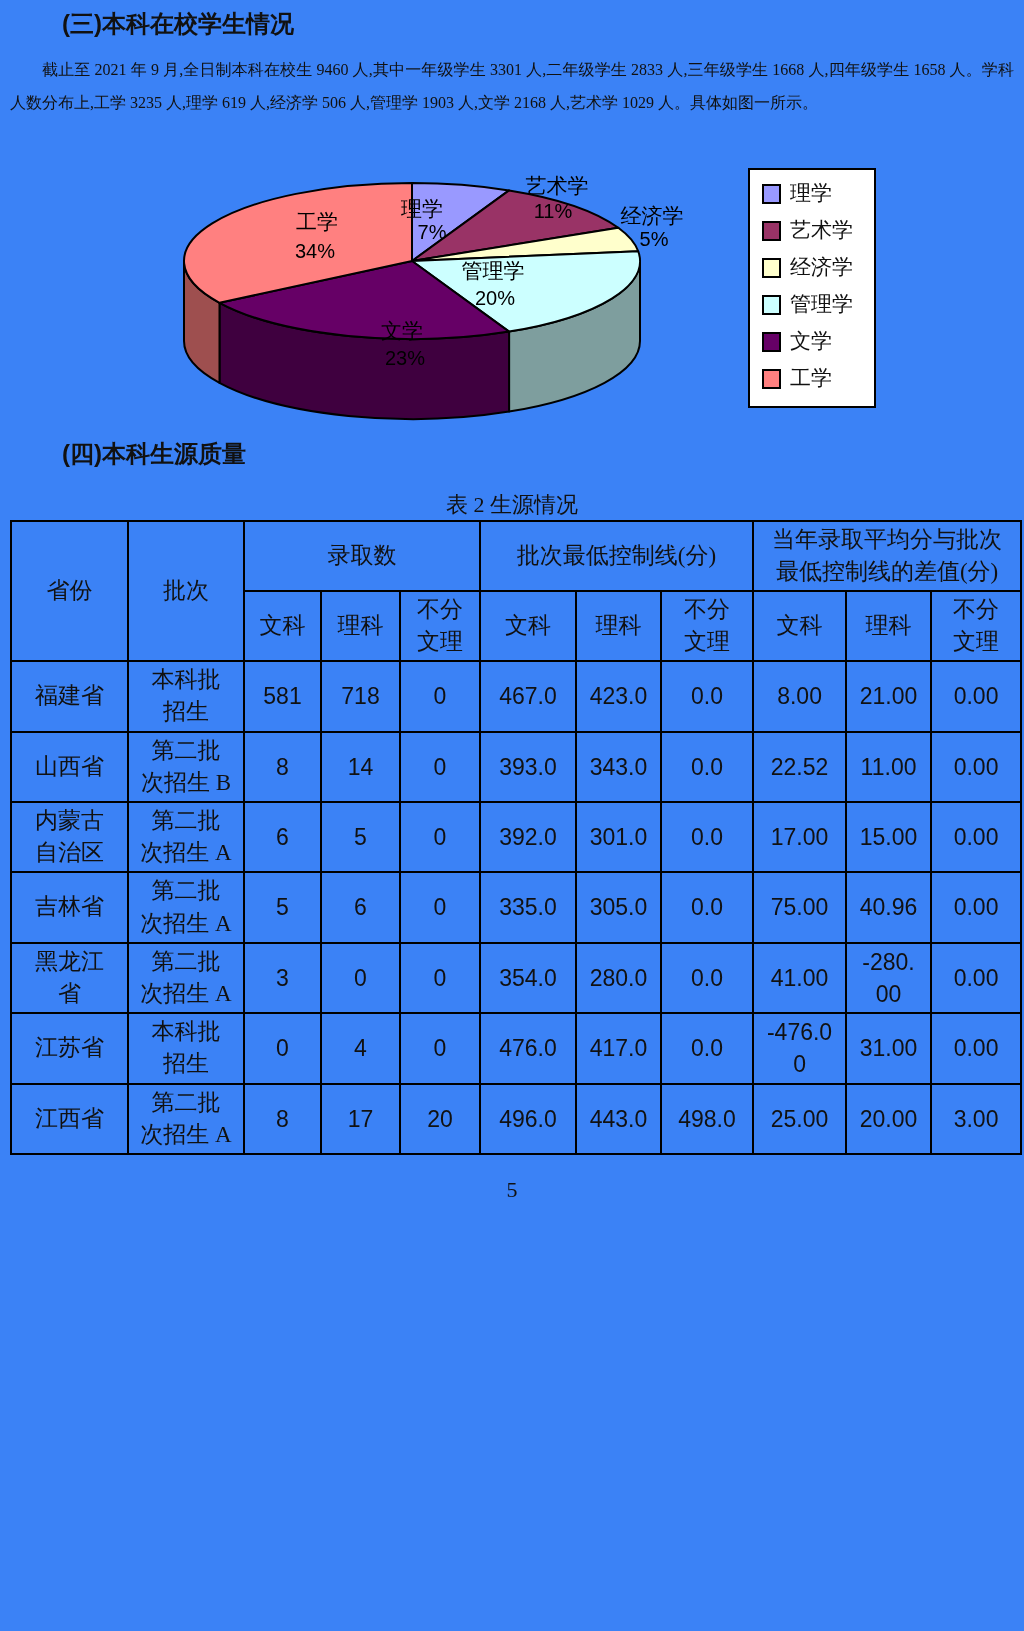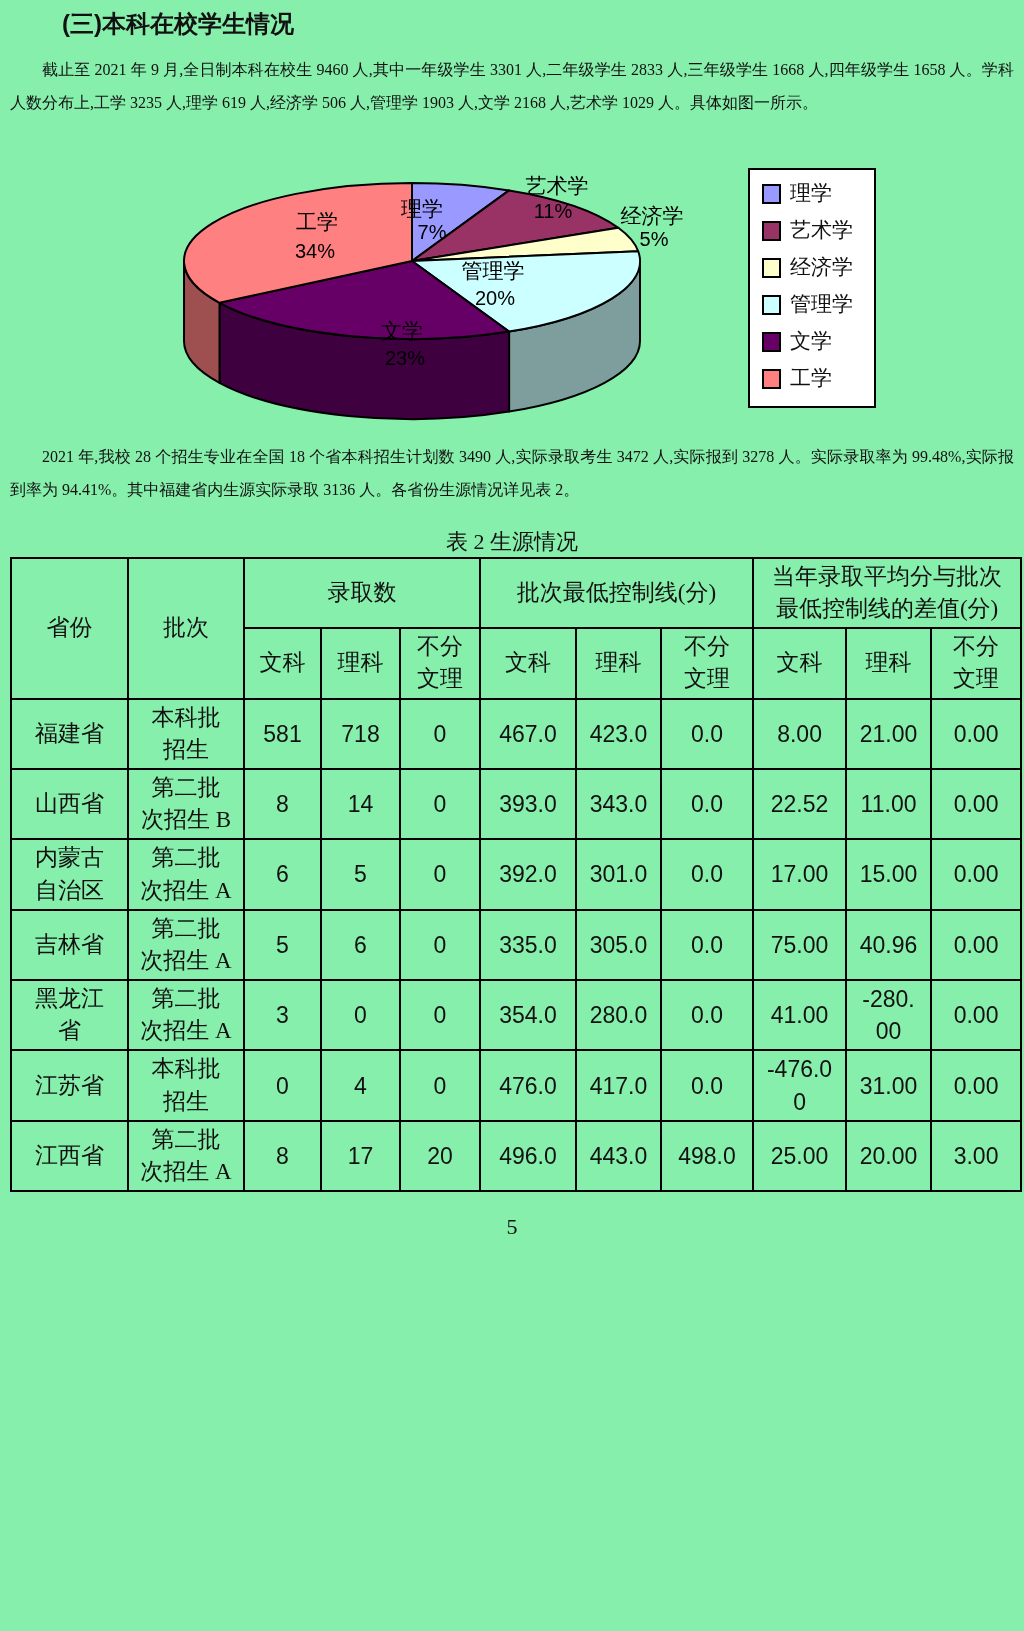--- a/index.html
+++ b/index.html
@@ -1,20 +1,20 @@
 <!DOCTYPE html>
 <html><head>
 <meta charset="utf-8">
 <style>
   html,body{margin:0;padding:0;background:#fff;}
   .page{
     width:1024px;height:1631px;
     box-sizing:border-box;
     padding:8px 8px 0 8px;
-    background:#86efac;
+    background:#3b82f6;
     color:#111;
     font-family:"Liberation Serif","DejaVu Serif",serif;
     overflow:hidden;
     position:relative;
   }
   h1.sec{
     font-family:"Liberation Sans","DejaVu Sans",sans-serif;
     font-size:24px;font-weight:bold;
     margin:0 0 14px 54px;line-height:1.3;
   }
@@ -126,22 +126,22 @@
           <span class="legend-label">文学</span>
         </div>
         <div class="legend-item">
           <span class="legend-swatch" style="background: rgb(255, 128, 128);"></span>
           <span class="legend-label">工学</span>
         </div>
       </div>
   </div>
 
 
-
-  <p class="para">2021 年,我校 28 个招生专业在全国 18 个省本科招生计划数 3490 人,实际录取考生 3472 人,实际报到 3278 人。实际录取率为 99.48%,实际报到率为 94.41%。其中福建省内生源实际录取 3136 人。各省份生源情况详见表 2。</p>
+  <h1 class="sec h2gap">(四)本科生源质量</h1>
+
 
   <div class="caption table-caption">表 2  生源情况</div>
 
   <table class="src">
     <colgroup>
       <col style="width:117px">
         <col style="width:116px">
       <col style="width:77px">
         <col style="width:79px">
         <col style="width:80px">

